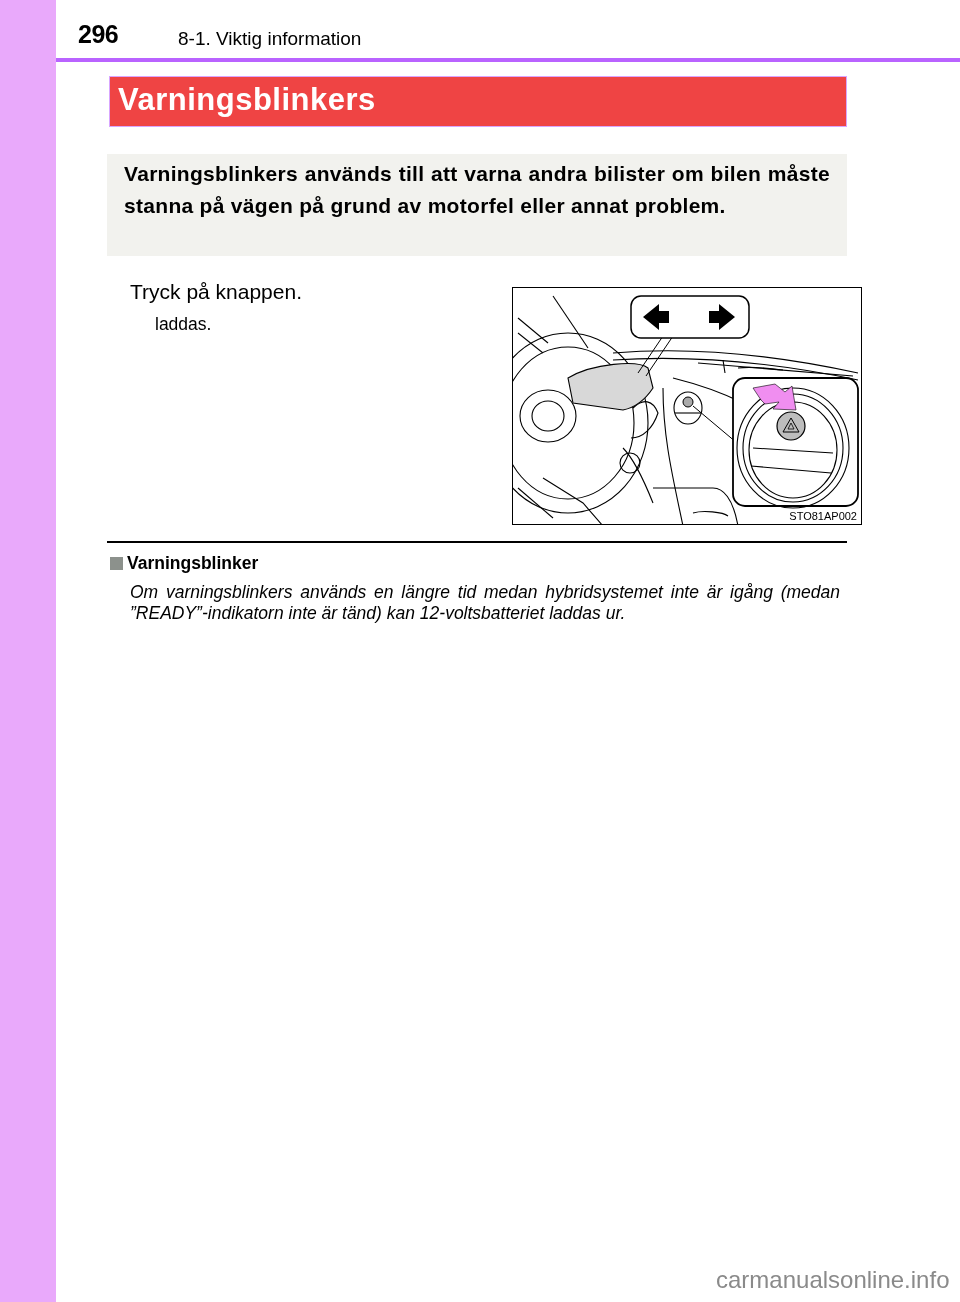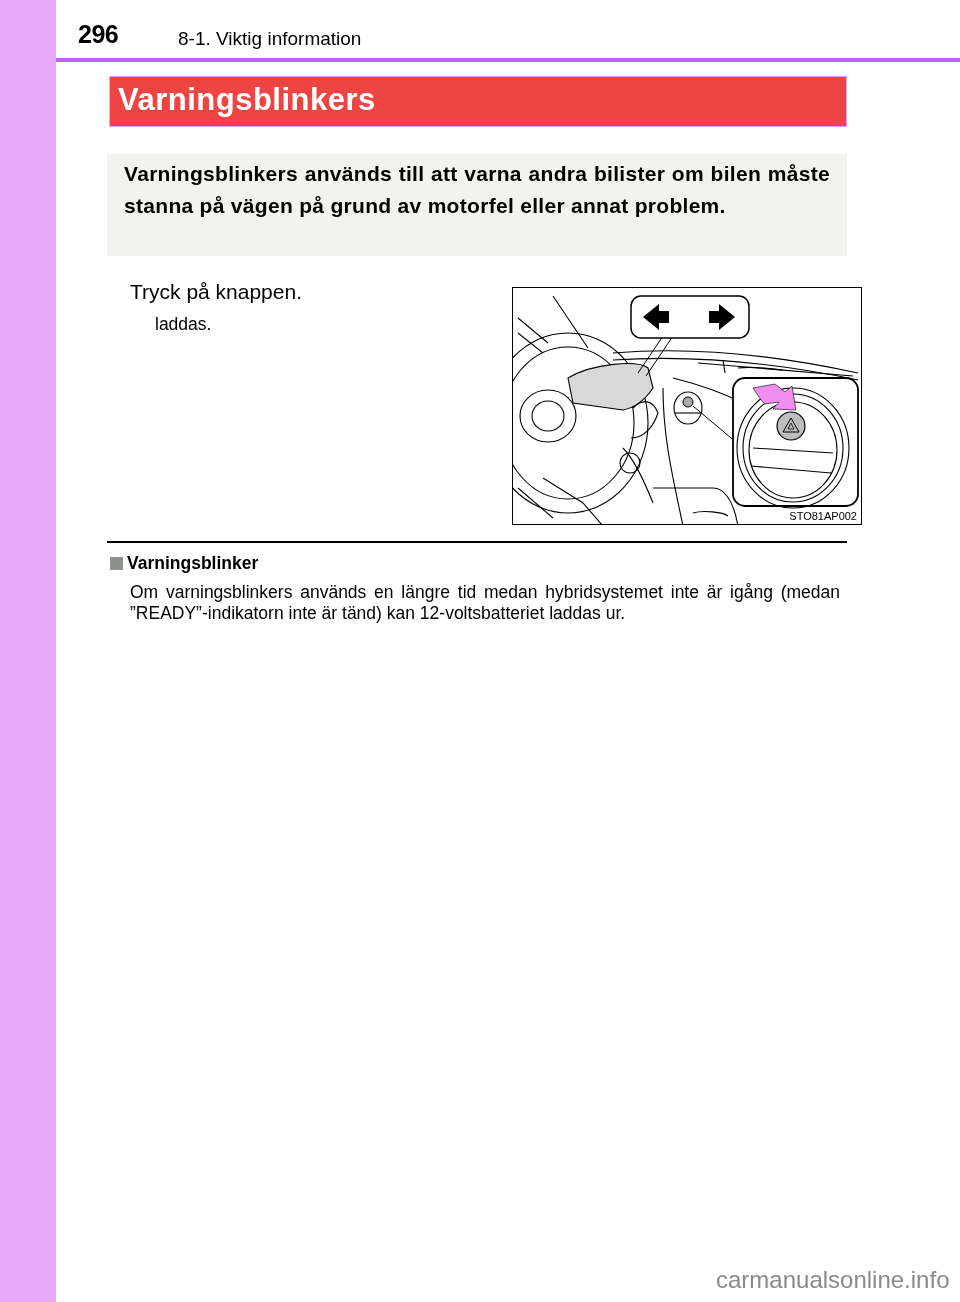--- a/index.html
+++ b/index.html
@@ -67,21 +67,21 @@
   .note-heading {
     position: absolute; left: 110px; top: 553px;
     font-size: 17.5px; font-weight: bold;
     display: flex; align-items: center;
   }
   .note-square {
     width: 13px; height: 13px; background: #8c918c; margin-right: 4px; display: inline-block;
   }
   .note-body {
     position: absolute; left: 130px; top: 582px; width: 710px;
-    font-size: 17.5px; line-height: 21px; text-align: justify;
+    font-size: 17.5px; line-height: 21px; text-align: justify; font-style: italic;
   }
   .watermark {
     position: absolute; left: 680px; top: 1266px;
     font-size: 24px; color: #8a8a8a; margin-left: 36px;
   }
 </style>
 </head>
 <body>
 
 <div class="side-tab"></div>

